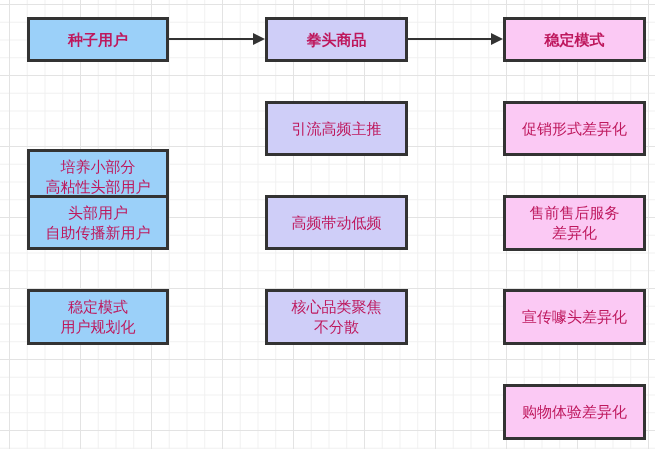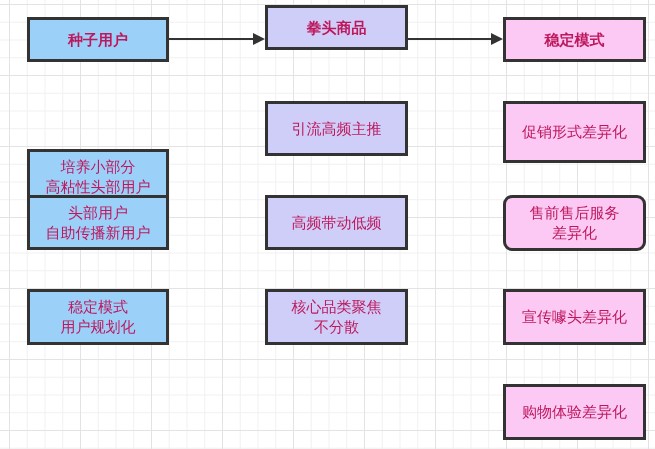--- a/index.html
+++ b/index.html
@@ -58,21 +58,21 @@
 
   <div class="box header" style="left: 27px; top: 17px; width: 142px; height: 45px; background: rgb(155, 208, 249);">
     <span class="t">种子用户</span>
   </div>
 
   <div class="arrow" style="left:169px; top:32px; width:96px;">
     <div class="arrow-line"></div>
     <div class="arrow-head"></div>
   </div>
 
-  <div class="box header" style="left: 265px; top: 5px; width: 143px; height: 45px; background: rgb(207, 206, 248);">
+  <div class="box header" style="left: 265px; top: 17px; width: 143px; height: 45px; background: rgb(207, 206, 248);">
     <span class="t">拳头商品</span>
   </div>
 
   <div class="arrow" style="left:408px; top:32px; width:95px;">
     <div class="arrow-line"></div>
     <div class="arrow-head"></div>
   </div>
 
   <div class="box header" style="left: 503px; top: 17px; width: 143px; height: 45px; background: rgb(251, 201, 244);">
     <span class="t">稳定模式</span>
@@ -99,25 +99,25 @@
 
   <div class="box" style="left: 265px; top: 195px; width: 143px; height: 55px; background: rgb(207, 206, 248);">
     <span class="t">高频带动低频</span>
   </div>
 
   <div class="box" style="left: 265px; top: 289px; width: 143px; height: 56px; background: rgb(207, 206, 248);">
     <span class="t">核心品类聚焦</span>
     <span class="t">不分散</span>
   </div>
 
-  <div class="box" style="left: 503px; top: 101px; width: 143px; height: 62px; background: rgb(251, 201, 244);">
+  <div class="box" style="left: 503px; top: 101px; width: 143px; height: 55px; background: rgb(251, 201, 244);">
     <span class="t">促销形式差异化</span>
   </div>
 
-  <div class="box" style="left: 503px; top: 195px; width: 143px; height: 56px; background: rgb(251, 201, 244); border-radius: 9px;">
+  <div class="box" style="left: 503px; top: 195px; width: 143px; height: 56px; background: rgb(251, 201, 244);">
     <span class="t">售前售后服务</span>
     <span class="t">差异化</span>
   </div>
 
   <div class="box" style="left: 503px; top: 289px; width: 143px; height: 56px; background: rgb(251, 201, 244);">
     <span class="t">宣传噱头差异化</span>
   </div>
 
   <div class="box" style="left: 503px; top: 384px; width: 143px; height: 56px; background: rgb(251, 201, 244);">
     <span class="t">购物体验差异化</span>

